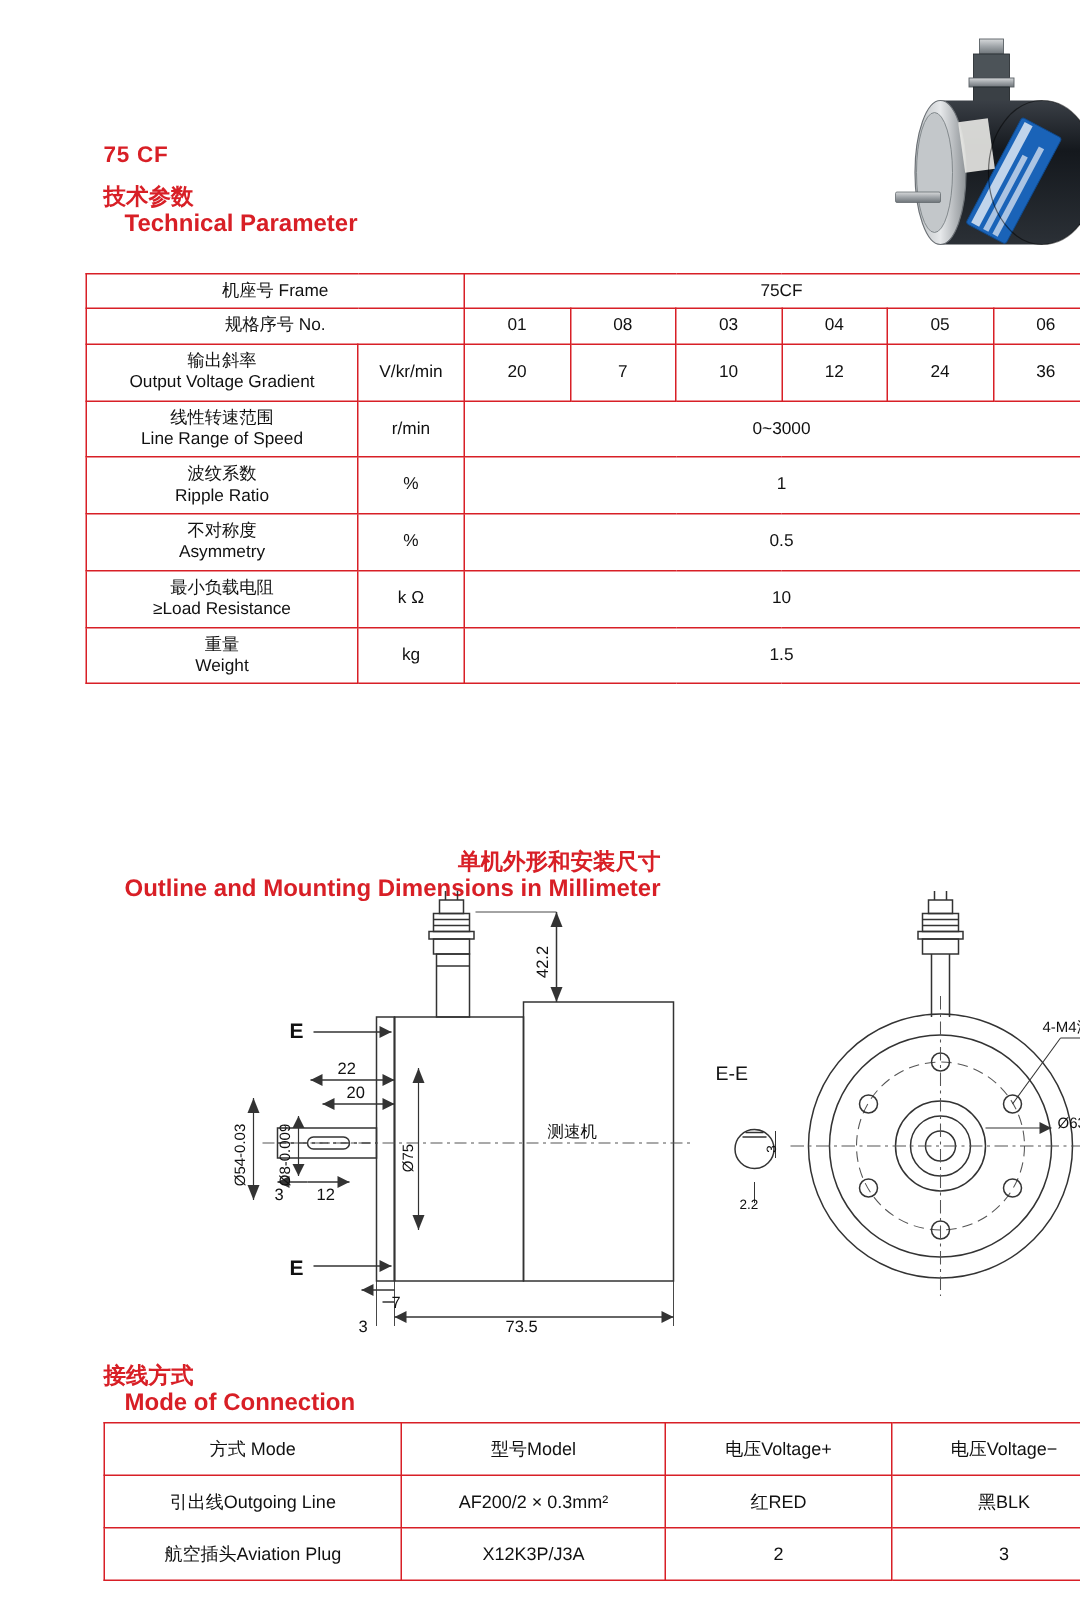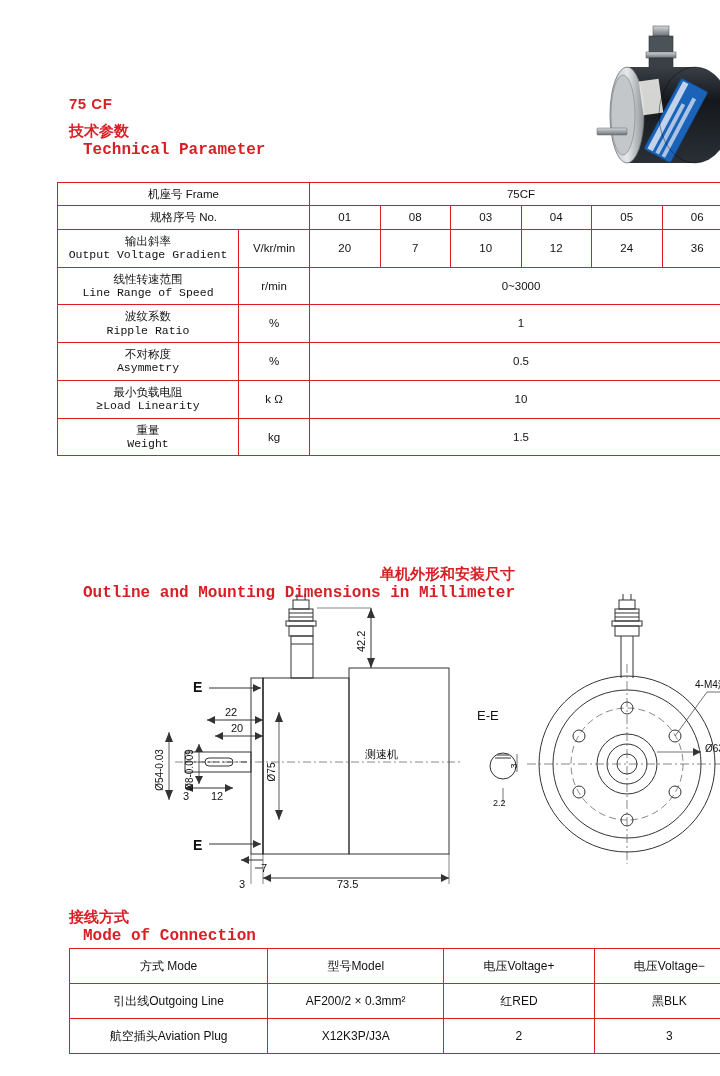--- a/index.html
+++ b/index.html
@@ -38,21 +38,21 @@
     vertical-align:middle;
     font-size:11.5px;
     line-height:1.25;
     padding:3px 2px;
     color:#111;
   }
   .spec-table{left:10px;top:182px;width:676px;}
   .spec-table td.lbl{width:172px;padding:4px 4px;}
   .spec-table td.unit{width:66px;}
   .cn{display:block;}
-  .en{display:block;font-family:Liberation Mono, monospace;}
+  .en{display:block;}
 
   
   .drawing-head{position:absolute;left:22px;top:565px;text-align:right;}
   .drawing{position:absolute;left:18px;top:592px;width:684px;height:300px;}
   .drawing svg{display:block;}
 
   
   .conn-head{position:absolute;left:22px;top:908px;}
   .conn-table{left:22px;top:948px;width:676px;}
   .conn-table td{height:28px;font-size:12px;}
@@ -163,21 +163,21 @@
         <td class="lbl">
           <span class="cn">不对称度</span>
           <span class="en">Asymmetry</span>
         </td>
         <td class="unit">%</td>
         <td colspan="6">0.5</td>
       </tr>
       <tr>
         <td class="lbl">
           <span class="cn">最小负载电阻</span>
-          <span class="en">≥Load Linearity</span>
+          <span class="en">≥Load Resistance</span>
         </td>
         <td class="unit">k Ω</td>
         <td colspan="6">10</td>
       </tr>
       <tr>
         <td class="lbl">
           <span class="cn">重量</span>
           <span class="en">Weight</span>
         </td>
         <td class="unit">kg</td>

